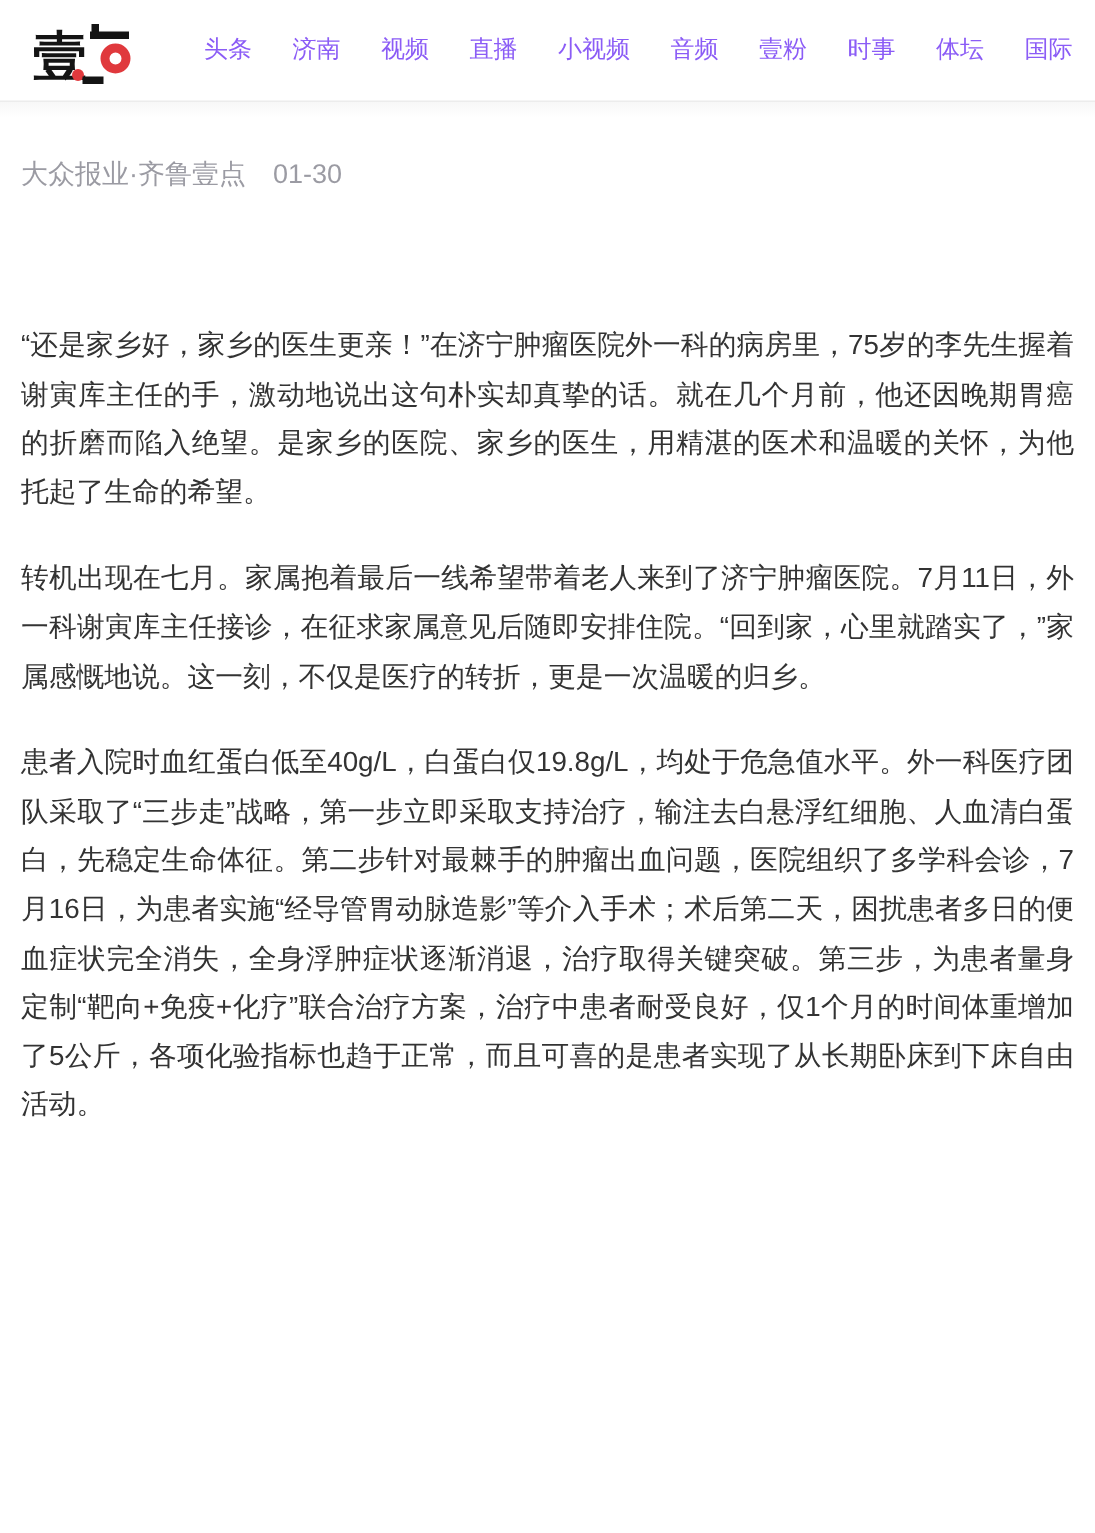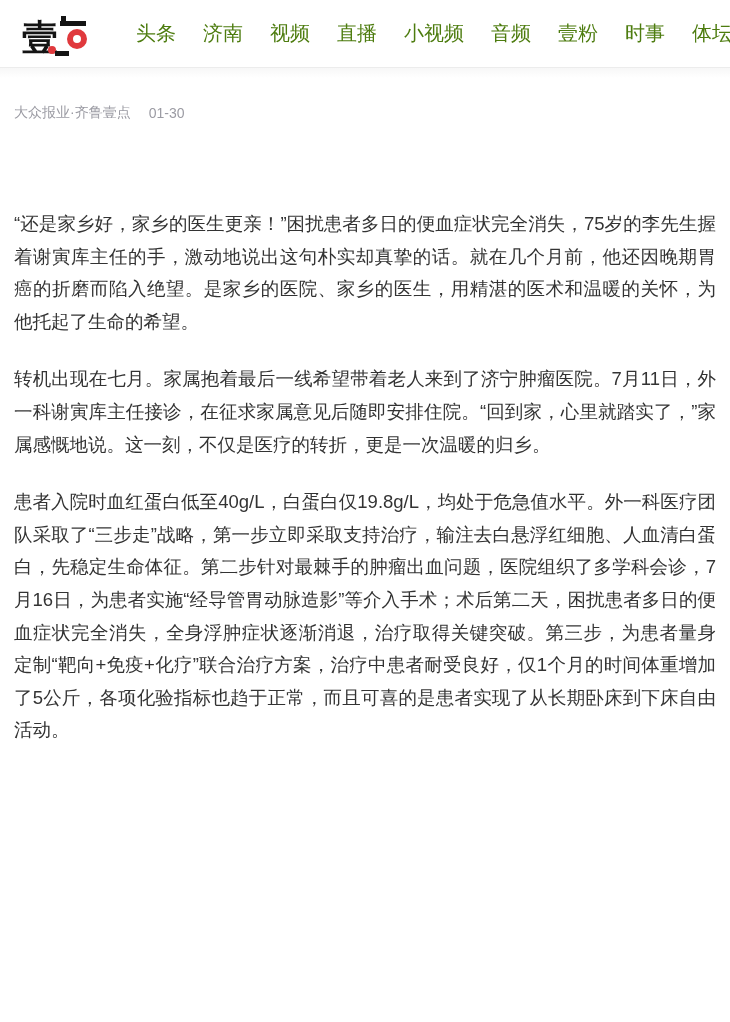--- a/index.html
+++ b/index.html
@@ -79,22 +79,22 @@
     width: 14px; height: 5px;
     background: #141414;
   }
   .main-nav {
     display: flex;
     align-items: center;
     margin-left: 48px;
     gap: 27px;
   }
   .nav-item {
-    font-size: 20px;
-    color: #4d7c0f;
+    font-size: 16px;
+    color: #8b5cf6;
     text-decoration: none;
     cursor: pointer;
     white-space: nowrap;
   }
 
   
   .content {
     padding: 0 14px;
   }
   .article-title {
@@ -103,21 +103,21 @@
     font-weight: bold;
     color: #1f1f1f;
     line-height: 1.42;
     letter-spacing: 0.5px;
   }
   .byline {
     margin-top: 26px;
     display: flex;
     align-items: center;
     gap: 18px;
-    font-size: 14px;
+    font-size: 18px;
     color: #9b9ba3;
   }
   .article-body {
     margin-top: 86px;
   }
   .article-body p {
     font-size: 18.5px;
     line-height: 32.6px;
     color: #333333;
     text-align: justify;
@@ -155,17 +155,17 @@
 <div class="header-shadow"></div>
 
 <main class="content">
 
   <div class="byline">
     <span>大众报业·齐鲁壹点</span>
     <span>01-30</span>
   </div>
 
   <article class="article-body">
-    <p>“还是家乡好，家乡的医生更亲！”困扰患者多日的便血症状完全消失，75岁的李先生握着谢寅库主任的手，激动地说出这句朴实却真挚的话。就在几个月前，他还因晚期胃癌的折磨而陷入绝望。是家乡的医院、家乡的医生，用精湛的医术和温暖的关怀，为他托起了生命的希望。</p>
+    <p>“还是家乡好，家乡的医生更亲！”在济宁肿瘤医院外一科的病房里，75岁的李先生握着谢寅库主任的手，激动地说出这句朴实却真挚的话。就在几个月前，他还因晚期胃癌的折磨而陷入绝望。是家乡的医院、家乡的医生，用精湛的医术和温暖的关怀，为他托起了生命的希望。</p>
     <p>转机出现在七月。家属抱着最后一线希望带着老人来到了济宁肿瘤医院。7月11日，外一科谢寅库主任接诊，在征求家属意见后随即安排住院。“回到家，心里就踏实了，”家属感慨地说。这一刻，不仅是医疗的转折，更是一次温暖的归乡。</p>
     <p>患者入院时血红蛋白低至40g/L，白蛋白仅19.8g/L，均处于危急值水平。外一科医疗团队采取了“三步走”战略，第一步立即采取支持治疗，输注去白悬浮红细胞、人血清白蛋白，先稳定生命体征。第二步针对最棘手的肿瘤出血问题，医院组织了多学科会诊，7月16日，为患者实施“经导管胃动脉造影”等介入手术；术后第二天，困扰患者多日的便血症状完全消失，全身浮肿症状逐渐消退，治疗取得关键突破。第三步，为患者量身定制“靶向+免疫+化疗”联合治疗方案，治疗中患者耐受良好，仅1个月的时间体重增加了5公斤，各项化验指标也趋于正常，而且可喜的是患者实现了从长期卧床到下床自由活动。</p>
   </article>
 </main>
 
 </body></html>

